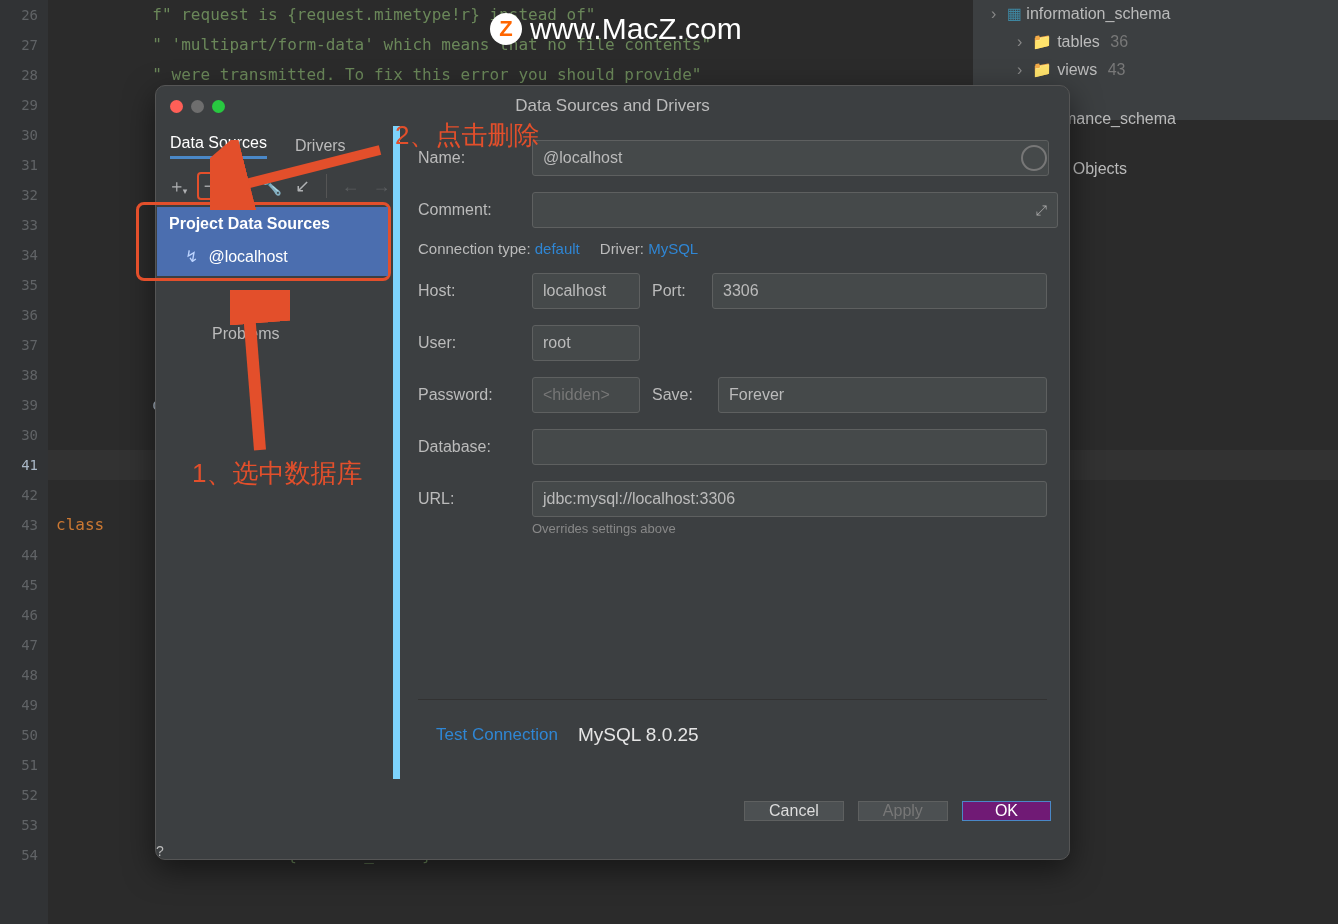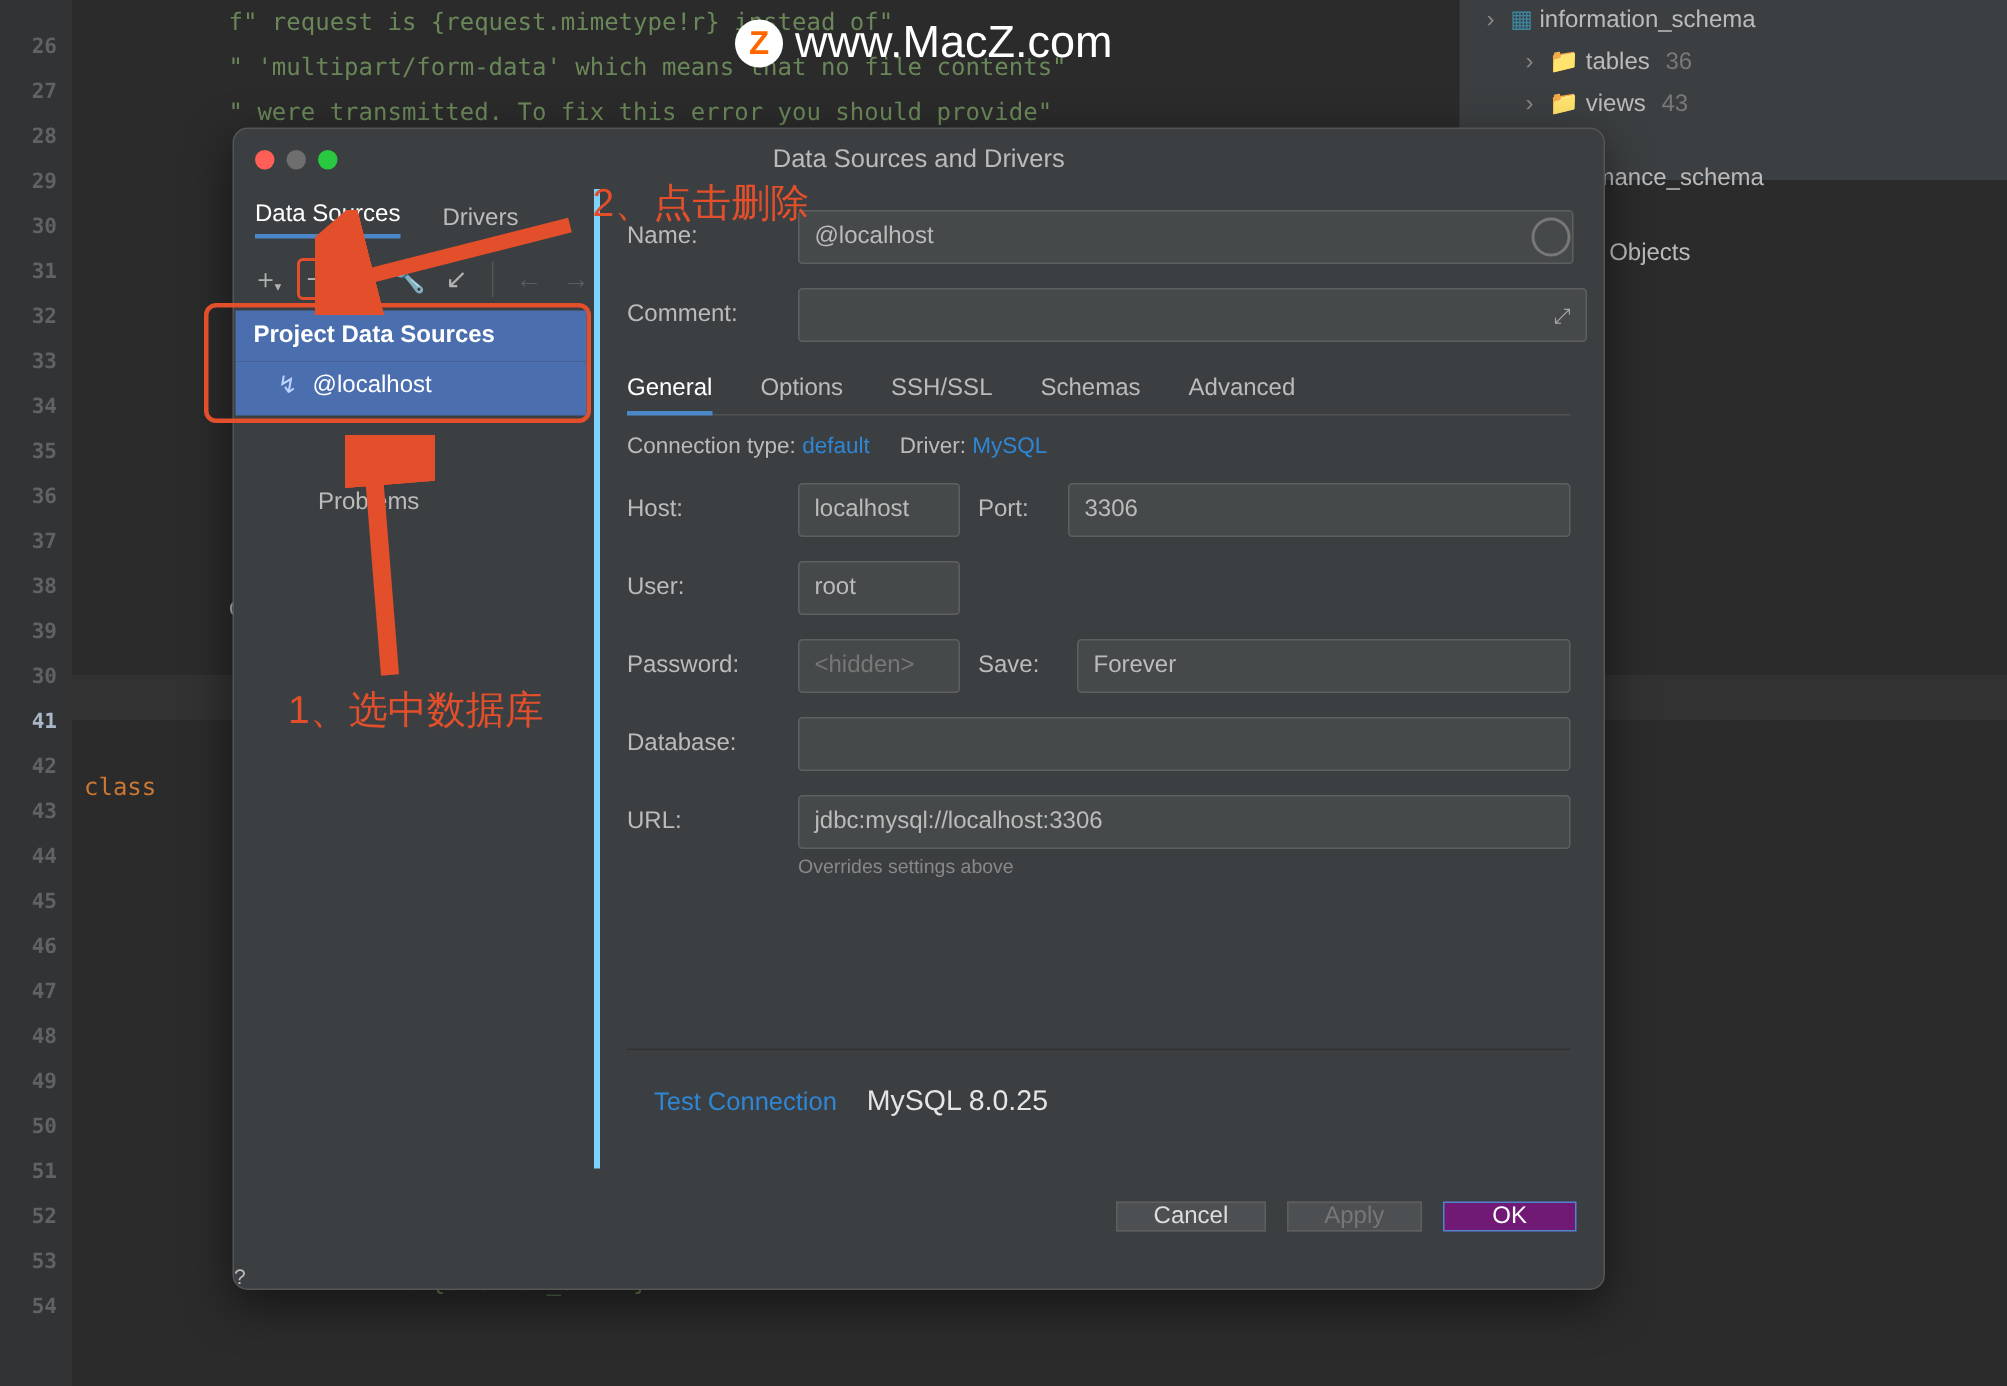--- a/index.html
+++ b/index.html
@@ -9,22 +9,21 @@
   font-family: -apple-system, "Helvetica Neue", Arial, sans-serif;
   font-size: 14px; color: #bbb;
   position: relative; overflow: hidden;
 }
 
 
 .gutter {
   position: absolute; left: 0; top: 0; width: 48px; height: 100%;
   background: #313335; color: #606366;
   font-family: Menlo, monospace; font-size: 14px;
-  padding-top: 16px;
-  font-weight: bold;
+  padding-top: 0;
 }
 .gutter .ln { height: 30px; line-height: 30px; text-align: right; padding-right: 10px; }
 .gutter .ln.hl { color: #a9b7c6; }
 
 
 .editor {
   position: absolute; left: 48px; top: 0; right: 0; height: 100%;
   font-family: Menlo, monospace; font-size: 16px;
   color: #a9b7c6; white-space: pre;
 }
@@ -70,21 +69,21 @@
 .traffic { position: absolute; left: 14px; top: 14px; display: flex; gap: 8px; }
 .traffic span { width: 13px; height: 13px; border-radius: 50%; display: block; }
 .tl-close { background: #ff5f57; }
 .tl-min   { background: #6e6e6e; }
 .tl-max   { background: #28c840; }
 
 .dialog-body { flex: 1; display: flex; }
 
 
 .sidebar {
-  width: 244px; border-right: 4px solid #7dd3fc;
+  width: 244px; border-right: 7px solid #7dd3fc;
   display: flex; flex-direction: column;
 }
 .side-tabs {
   display: flex; height: 40px; align-items: center;
   padding-left: 14px; gap: 28px; font-size: 16px;
 }
 .side-tabs .tab { color: #bbb; cursor: pointer; }
 .side-tabs .tab.active { color: #fff; border-bottom: 3px solid #4a88c7; padding-bottom: 4px; }
 
 .side-toolbar {
@@ -304,27 +303,20 @@
         <span class="circle"></span>
       </div>
       <div class="form-row">
         <label>Comment:</label>
         <div class="input wide">
             <span></span>
           </div>
         <span class="expand">⤢</span>
       </div>
 
-      <div class="form-tabs">
-        <span class="ftab active">General</span>
-        <span class="ftab">Options</span>
-        <span class="ftab">SSH/SSL</span>
-        <span class="ftab">Schemas</span>
-        <span class="ftab">Advanced</span>
-      </div>
 
       <div class="meta">
         <span><span>Connection type:</span> <span class="link">default</span></span>
         <span><span>Driver:</span> <span class="link">MySQL</span></span>
       </div>
 
       <div class="form-row">
         <label>Host:</label>
         <div class="input short">
             <span>localhost</span>

